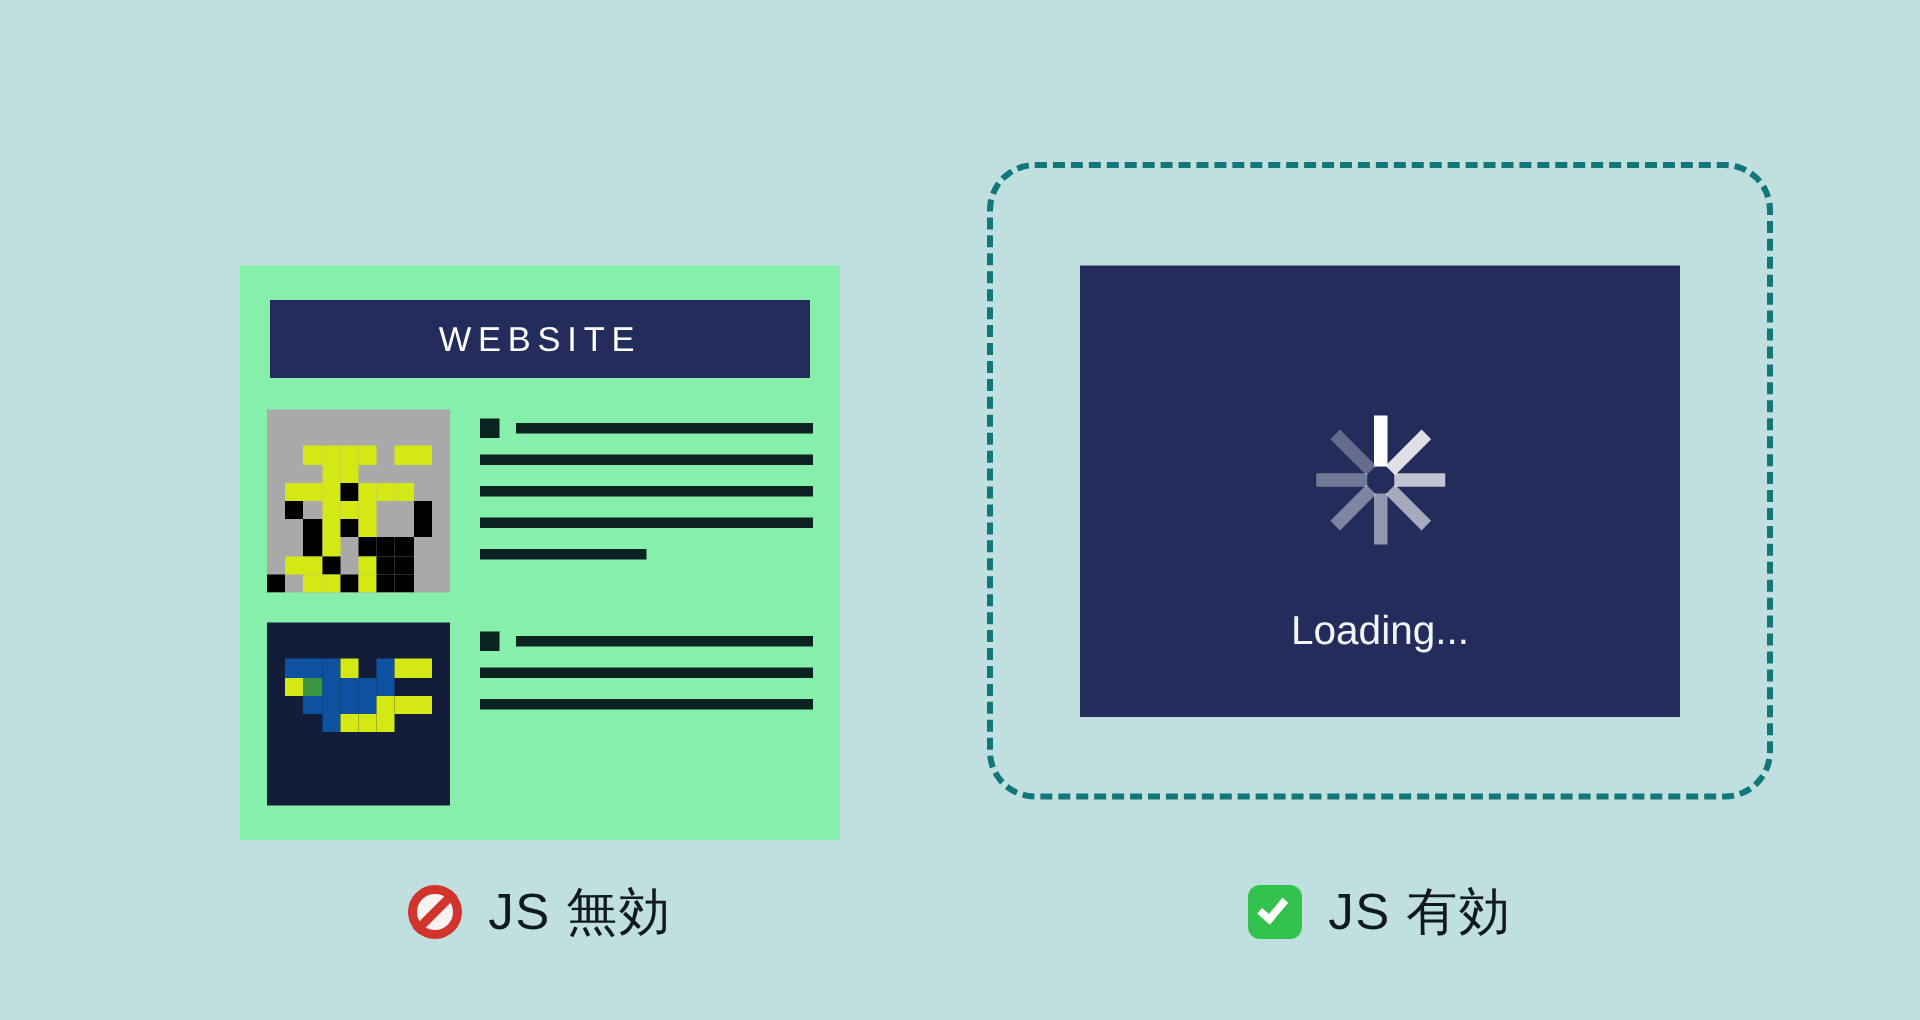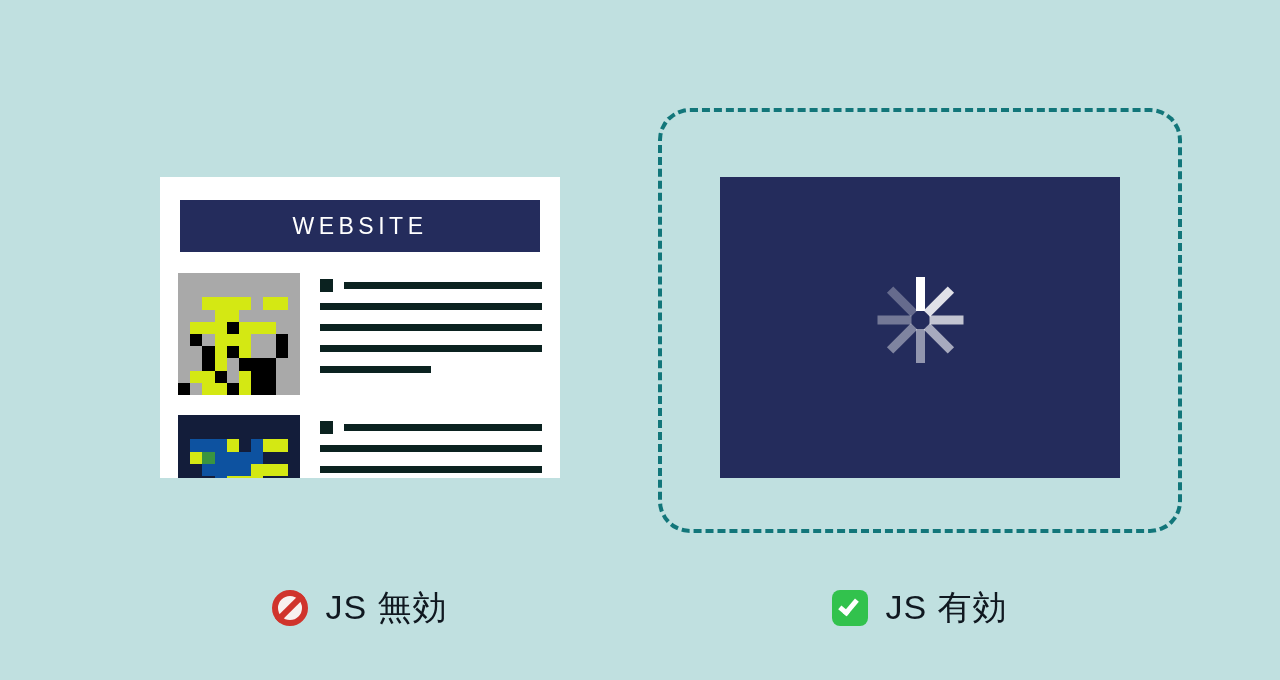--- a/index.html
+++ b/index.html
@@ -18,22 +18,22 @@
     position: absolute;
     inset: 0;
   }
 
   
   .nojs-card {
     position: absolute;
     left: 160px;
     top: 177px;
     width: 400px;
-    height: 301px;
-    background: #ffffff;
+    height: 383px;
+    background: #86efac;
     overflow: hidden;
   }
   .nojs-header {
     position: absolute;
     left: 20px;
     top: 23px;
     width: 360px;
     height: 52px;
     background: #242c5c;
   }
@@ -449,20 +449,21 @@
     <div class="spinner" id="spinner">
         <div class="spoke" style="transform: rotate(0deg) translateY(-26px); opacity: 1;"></div>
         <div class="spoke" style="transform: rotate(45deg) translateY(-26px); opacity: 0.86;"></div>
         <div class="spoke" style="transform: rotate(90deg) translateY(-26px); opacity: 0.72;"></div>
         <div class="spoke" style="transform: rotate(135deg) translateY(-26px); opacity: 0.6;"></div>
         <div class="spoke" style="transform: rotate(180deg) translateY(-26px); opacity: 0.5;"></div>
         <div class="spoke" style="transform: rotate(225deg) translateY(-26px); opacity: 0.42;"></div>
         <div class="spoke" style="transform: rotate(270deg) translateY(-26px); opacity: 0.36;"></div>
         <div class="spoke" style="transform: rotate(315deg) translateY(-26px); opacity: 0.3;"></div>
       </div>
+    <div class="loading-text">Loading...</div>
   </div>
 
   <div class="caption caption-right">
     <span class="caption-emoji">
       <span class="emoji-check"></span>
     </span>
     <span class="caption-label">JS 有効</span>
   </div>
 
   <div class="caption caption-left">

